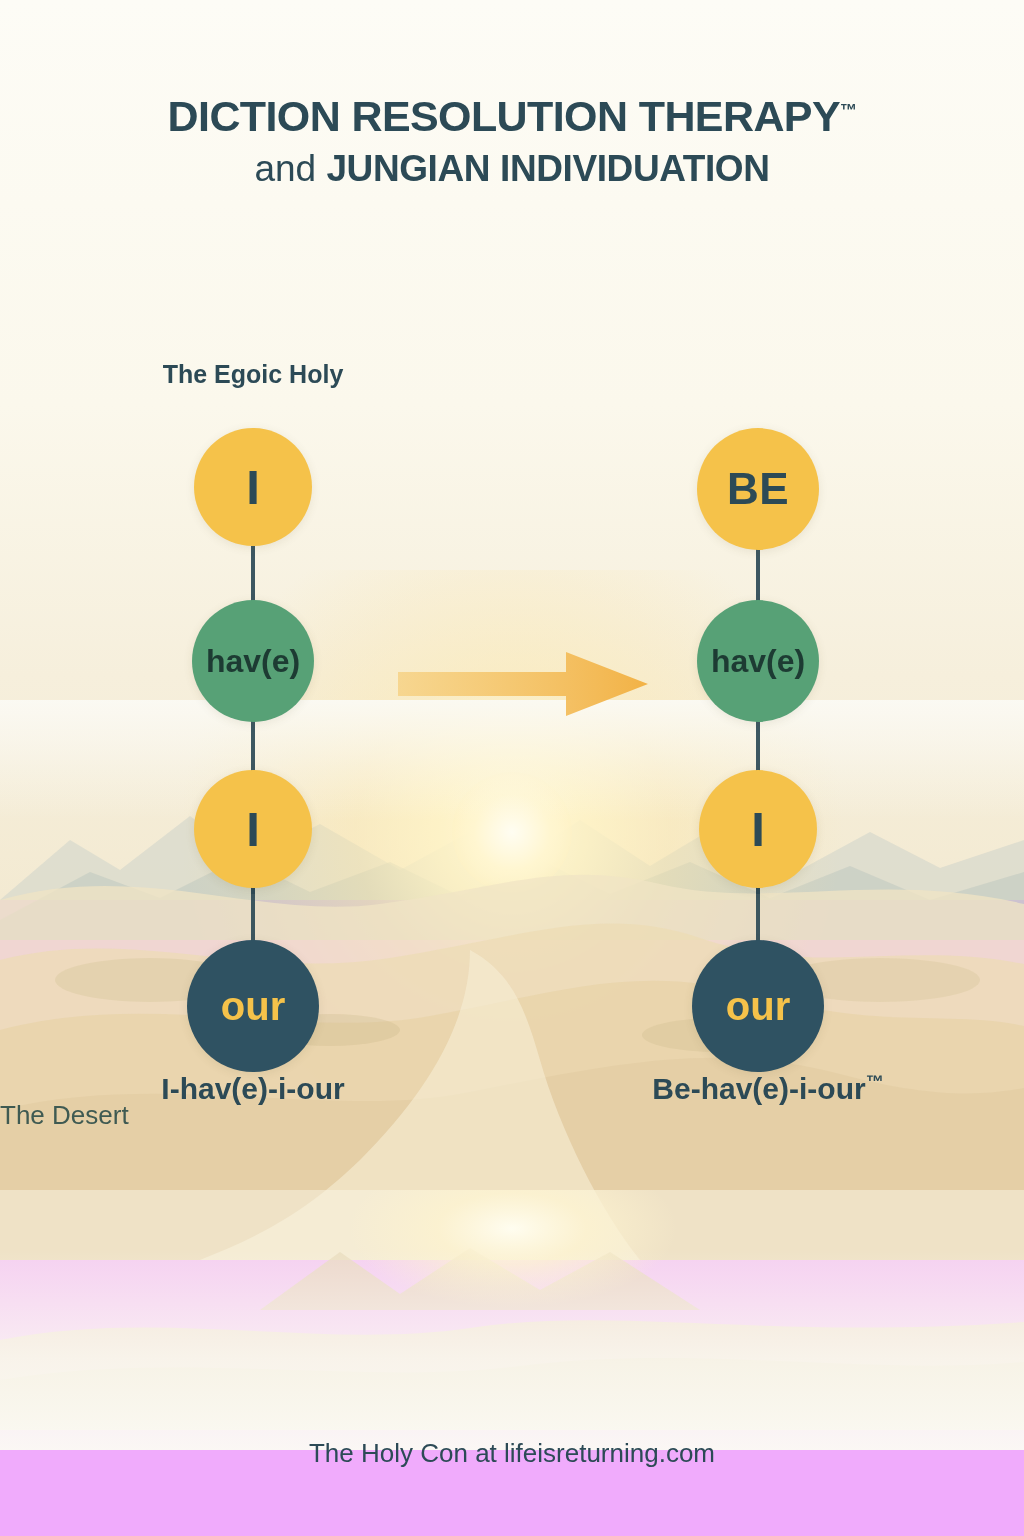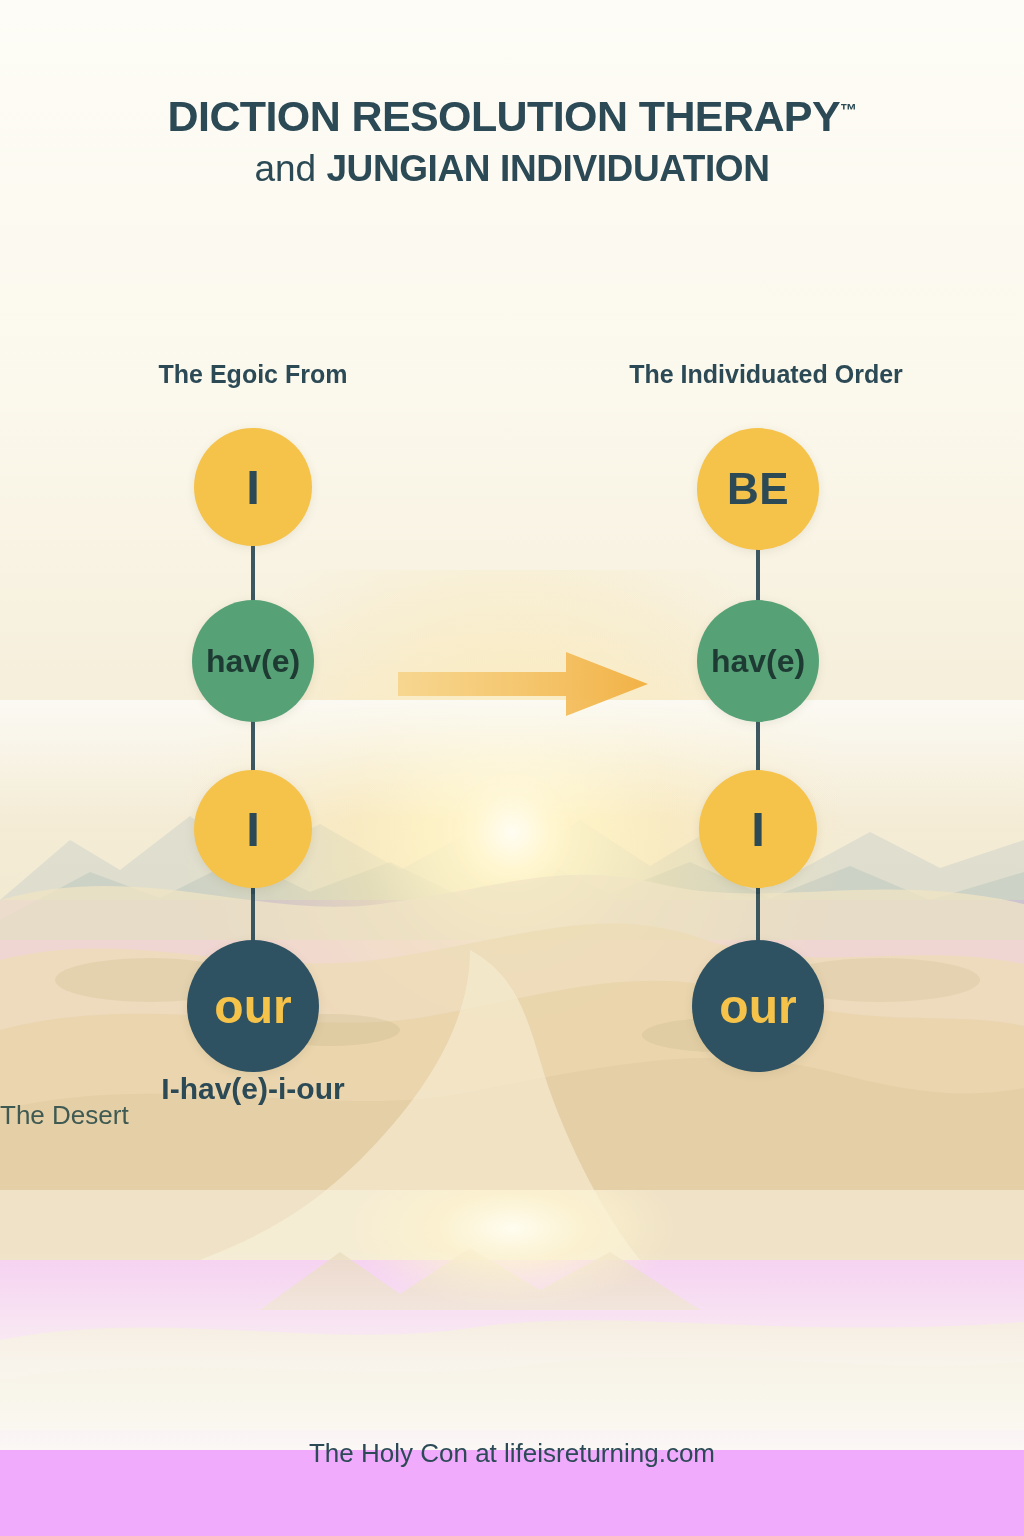--- a/index.html
+++ b/index.html
@@ -199,21 +199,21 @@
     width: 122px; height: 122px;
     background: #57a176;
     color: #1d3b33;
     font-size: 32px;
     font-weight: 700;
   }
   .b-our {
     width: 132px; height: 132px;
     background: #2f5262;
     color: #f5c24a;
-    font-size: 48px;
+    font-size: 40px;
     font-weight: 700;
   }
 
   .n1 { top: 0px; }
   .n2 { top: 172px; }
   .n3 { top: 342px; }
   .n4 { top: 512px; }
 
   .arrow {
     position: absolute;
@@ -307,22 +307,21 @@
 
     <div class="title-block">
       <div class="title-main">
         <span>DICTION RESOLUTION THERAPY</span><span class="tm">™</span>
       </div>
       <div class="title-second">
         <span>and </span><span class="strong">JUNGIAN INDIVIDUATION</span>
       </div>
     </div>
 
-    <div class="col-heading left">The Egoic From</div>
-    <div class="col-heading right">The Individuated Order</div>
+    <div class="col-heading left">The Egoic Holy</div>
 
     <div class="chain left">
       <div class="connector c1"></div>
       <div class="connector c2"></div>
       <div class="connector c3"></div>
 
       <div class="node n1">
         <div class="bubble b-i">I</div>
       </div>
       <div class="node n2">
@@ -361,18 +360,21 @@
           <stop offset="0%" stop-color="#f6cf7d" stop-opacity="0.75"></stop>
           <stop offset="100%" stop-color="#f2b246" stop-opacity="1"></stop>
         </linearGradient>
       </defs>
       <path d="M0,24 L168,24 L168,4 L250,36 L168,68 L168,48 L0,48 Z" fill="url(#arrowgrad)"></path>
     </svg>
 
     <div class="chain-label left">
       <span>I-hav(e)-i-our</span>
     </div>
+    <div class="chain-label right">
+      <span>Be-hav(e)-i-our</span><span class="tm-sm">™</span>
+    </div>
 
     <div class="desert-label">The Desert</div>
 
     <div class="footer">The Holy Con at lifeisreturning.com</div>
   </div>
 </div>
 
 </body></html>

